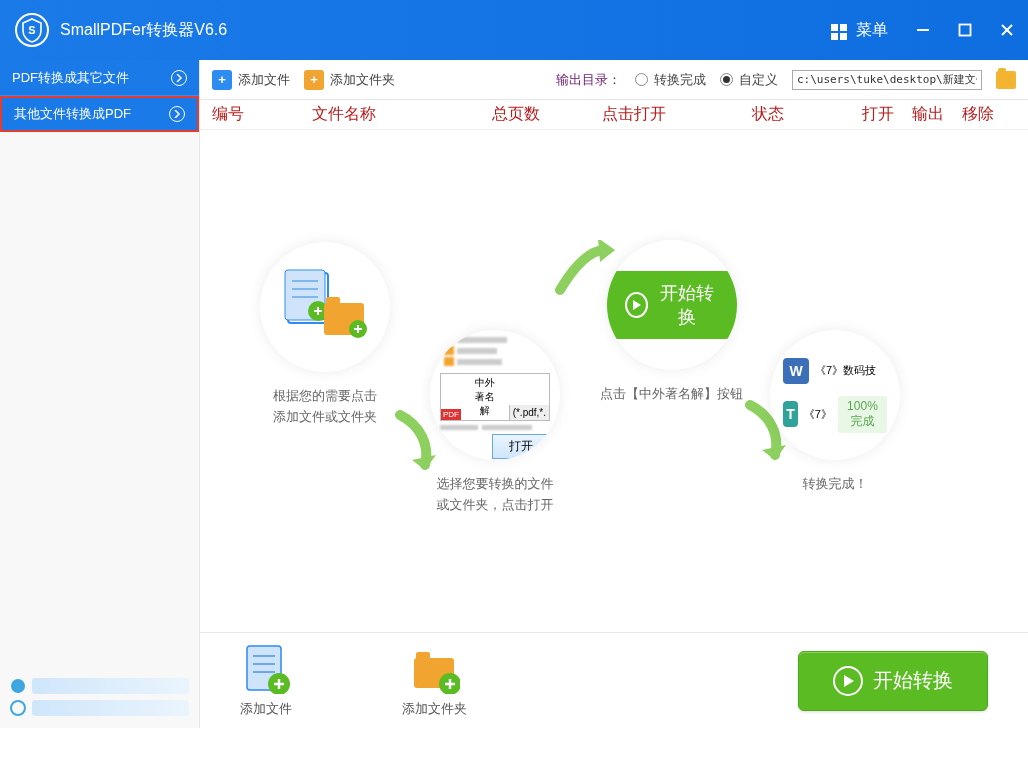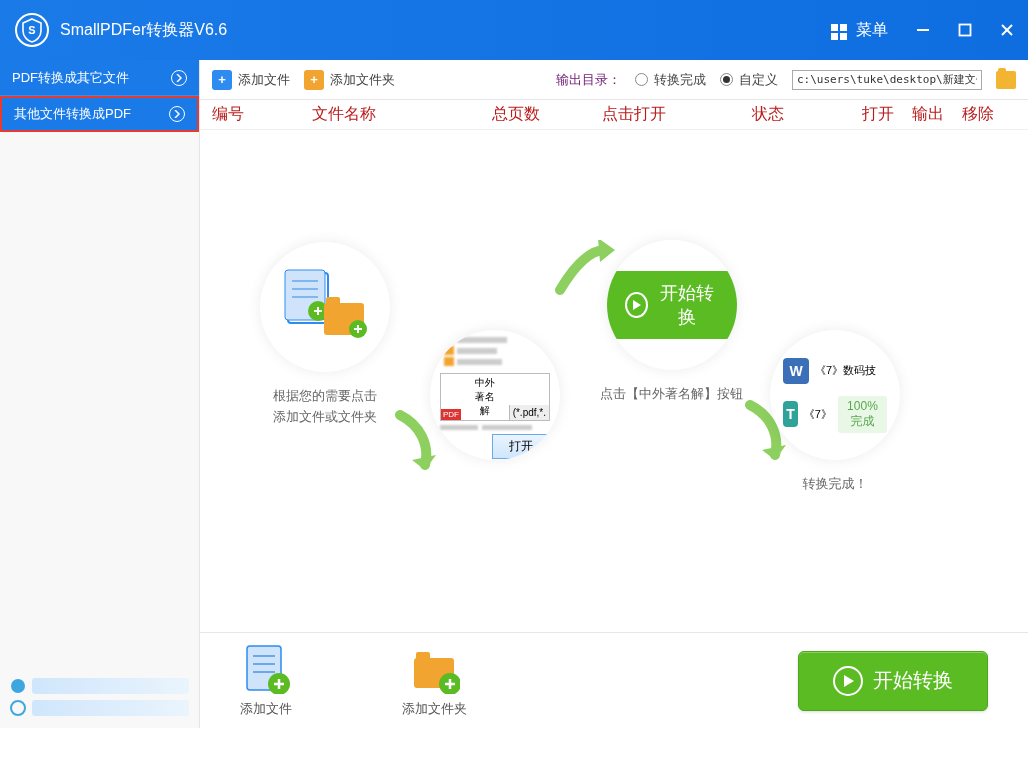--- a/index.html
+++ b/index.html
@@ -230,20 +230,22 @@
               </div>
             <div style="display:flex;gap:4px;margin-top:4px;filter:blur(1px);">
                 <span style="width:38px;height:5px;background:#ccc;"></span>
                 <span style="width:50px;height:5px;background:#ccc;"></span>
               </div>
             <div style="display:flex;justify-content:flex-end;margin-top:4px;">
                 <div style="border:1px solid #6aa9e8;background:linear-gradient(#eaf4ff,#cfe6fb);padding:3px 16px;font-size:12px;">打开</div>
               </div>
           </div>
         </div>
+        <div class="cap" style="white-space:pre-line;">选择您要转换的文件
+或文件夹，点击打开</div>
       </div>
 
       <svg class="arrow" style="left:350px; top:110px;" width="70" height="60">
           <path d="M10 50 C 25 25 40 10 55 10" fill="none" stroke="#8dd05f" stroke-width="10" stroke-linecap="round"></path>
           <path d="M48 -2 L65 10 L50 22" fill="#8dd05f"></path>
         </svg>
 
       <div class="step" style="left:400px; top:110px;">
         <div class="circ">
           <div class="start-pill">

